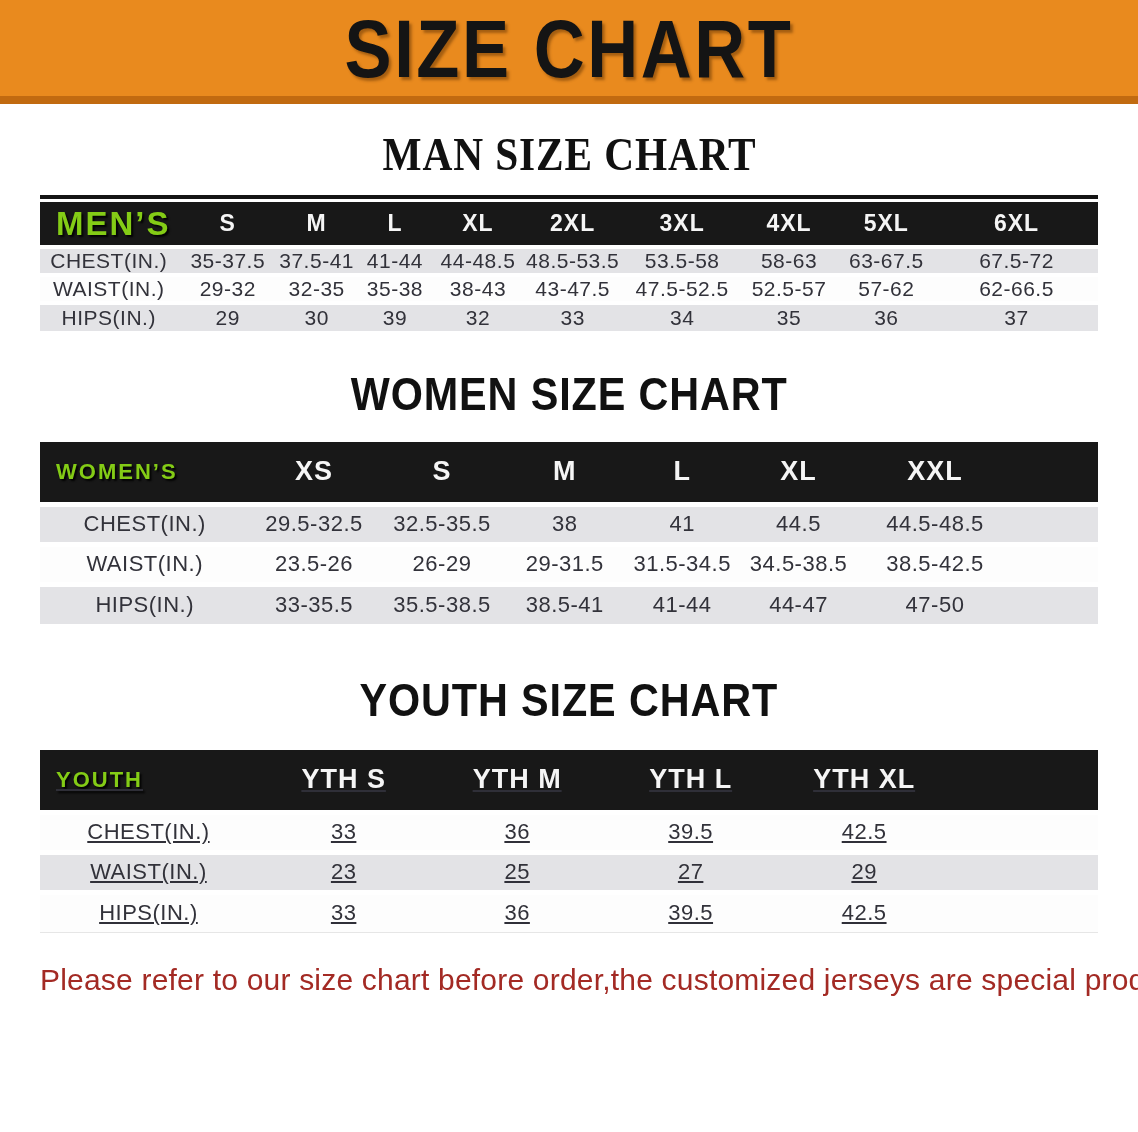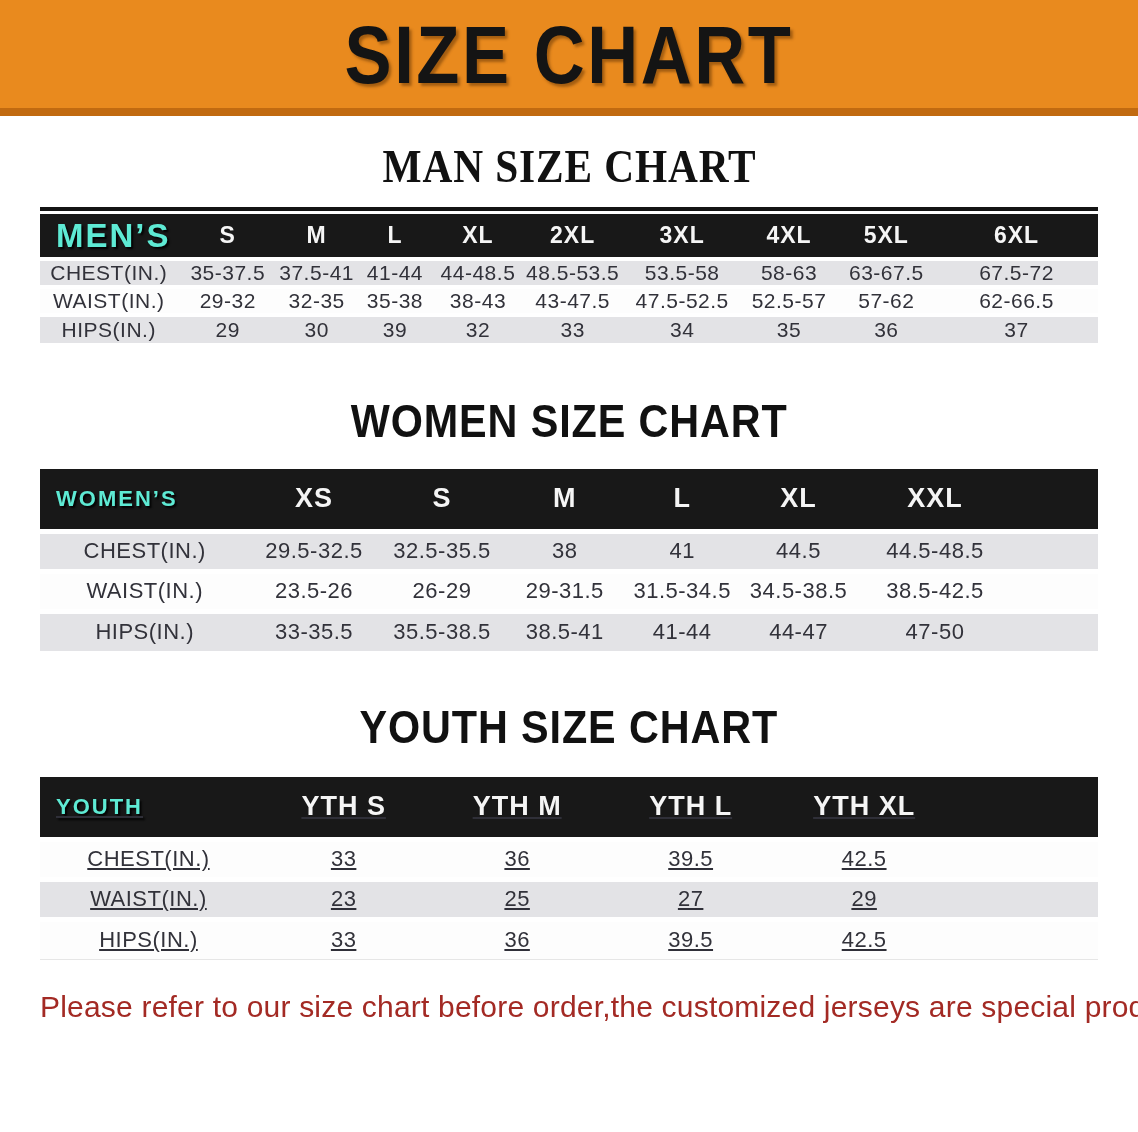--- a/index.html
+++ b/index.html
@@ -1,21 +1,21 @@
 <!DOCTYPE html>
 <html><head>
 <meta charset="utf-8">
 <style>
   * { margin: 0; padding: 0; box-sizing: border-box; }
   html, body { width: 1138px; height: 1132px; background: #ffffff; overflow: hidden; }
   body { font-family: "Liberation Sans", sans-serif; color: #2f2f38; }
 
   
   .banner {
-    width: 1138px; height: 116px;
+    width: 1138px; height: 104px;
     background: #e98a1e;
     border-bottom: 8px solid #c16a10;
     display: flex; align-items: center; justify-content: center;
   }
   .banner-title {
     display: inline-block;
     font-size: 82px; font-weight: 700; color: #141414;
     letter-spacing: 3px; line-height: 95px;
     transform: scaleX(0.86); transform-origin: center;
     text-shadow: 3px 3px 3px rgba(80, 40, 0, 0.45);
@@ -27,21 +27,21 @@
     text-align: center;
   }
   .section-heading span {
     display: inline-block;
     font-size: 47px; font-weight: 700; color: #111111;
     line-height: 52px; letter-spacing: 1px;
     transform: scaleX(0.88); transform-origin: center;
     white-space: nowrap;
   }
   .heading-man   { margin-top: 24px; font-family: Liberation Serif, serif; }
-  .heading-women { margin-top: 52px; }
+  .heading-women { margin-top: 37px; }
   .heading-youth { margin-top: 50px; }
 
   
   .table-wrap { margin: 0 40px 0 40px; width: 1058px; }
   .men-rule { height: 4px; background: #141414; margin-bottom: 3px; }
 
   table.size-table {
     width: 100%;
     border-collapse: collapse;
     table-layout: fixed;
@@ -51,21 +51,21 @@
     overflow: hidden; white-space: nowrap;
   }
 
   
   tr.band th {
     background: #181818; color: #f5f5f5;
     font-weight: 700;
   }
   tr.band th.corner {
     text-align: left; padding-left: 16px;
-    color: #5eead4;
+    color: #84cc16;
     text-shadow: 2px 2px 2px rgba(0,0,0,0.9);
   }
 
   
   .men-table tr.band th { height: 45px; font-size: 23px; letter-spacing: 1px; }
   .men-table tr.band th.corner { font-size: 33px; letter-spacing: 2px; }
   .men-table td { height: 28px; font-size: 21px; }
 
   
   .big-table tr.band th { height: 62px; font-size: 27px; letter-spacing: 1px; }

